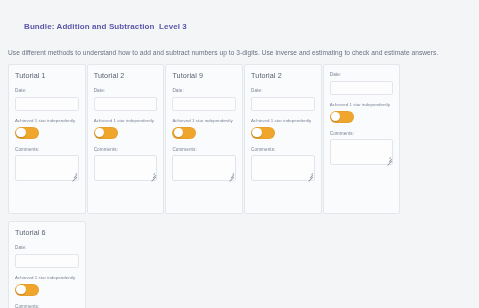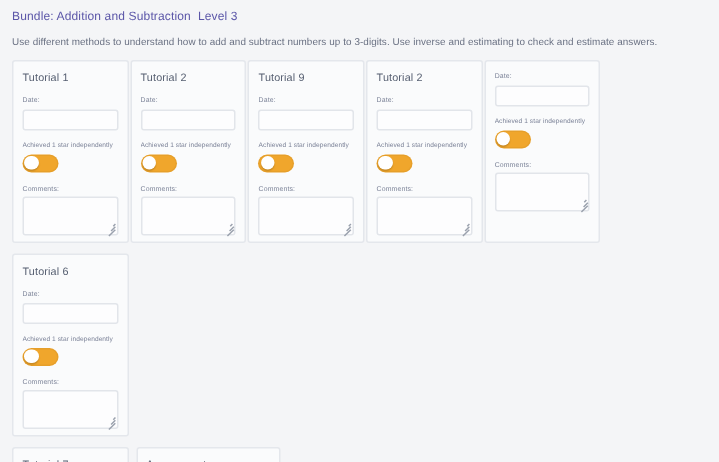--- a/index.html
+++ b/index.html
@@ -8,42 +8,42 @@
     background:#f4f5f7;
     font-family:"Liberation Sans", sans-serif;
     color:#5b6270;
     -webkit-font-smoothing:antialiased;
   }
   .page{position:relative;width:479px;height:308px;box-sizing:border-box;}
 
   
   .header{padding:5px 8px 0 8px;}
   .title{
-    font-size:8px;font-weight:normal;color:#5b56a8;letter-spacing:.1px;
-    margin:0;line-height:11px;white-space:pre;
+    font-size:8px;font-weight:bold;color:#5b56a8;letter-spacing:.1px;
+    margin:16px;line-height:11px;white-space:pre;
   }
   .subtitle{
     font-size:6.6px;color:#6a7183;margin:8px 0 0 0;line-height:9px;
     letter-spacing:.05px;
   }
 
   
   .grid{
     display:flex;flex-wrap:wrap;align-items:flex-start;
     padding:0 8px;margin-top:7px;gap:0;
   }
   .card{
     background:#fafbfc;
     border:1px solid #e4e7ec;
     border-radius:2px;
     box-sizing:border-box;
     padding:6px 6px 8px 6px;
     margin:0 0 7px 0;
   }
-  .row1 .card{width:77.5px;height:122px;margin-right:1.2px;}
+  .row1 .card{width:77.5px;height:150px;margin-right:1.2px;}
   .row1 .card:last-child{margin-right:0;}
 
   .card-title{
     font-size:7.2px;color:#555e70;line-height:10px;margin:0 0 6px 0;
     letter-spacing:.1px;
   }
   .field-label{
     font-size:4.6px;color:#7c8398;line-height:7px;margin:0 0 2.5px 0;
     letter-spacing:.1px;
   }

